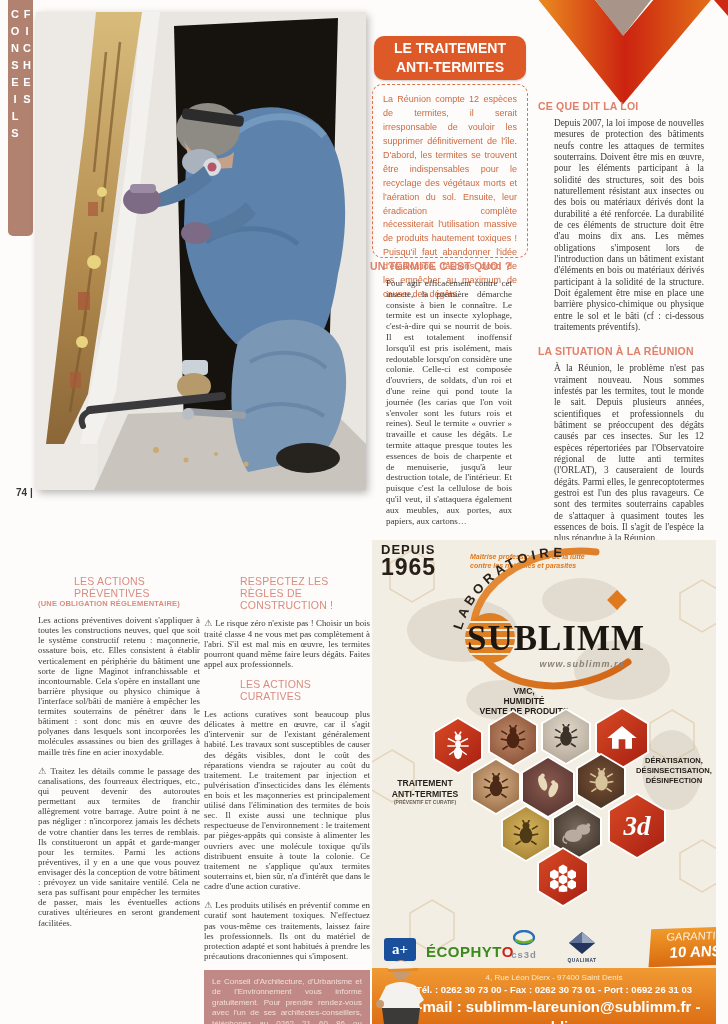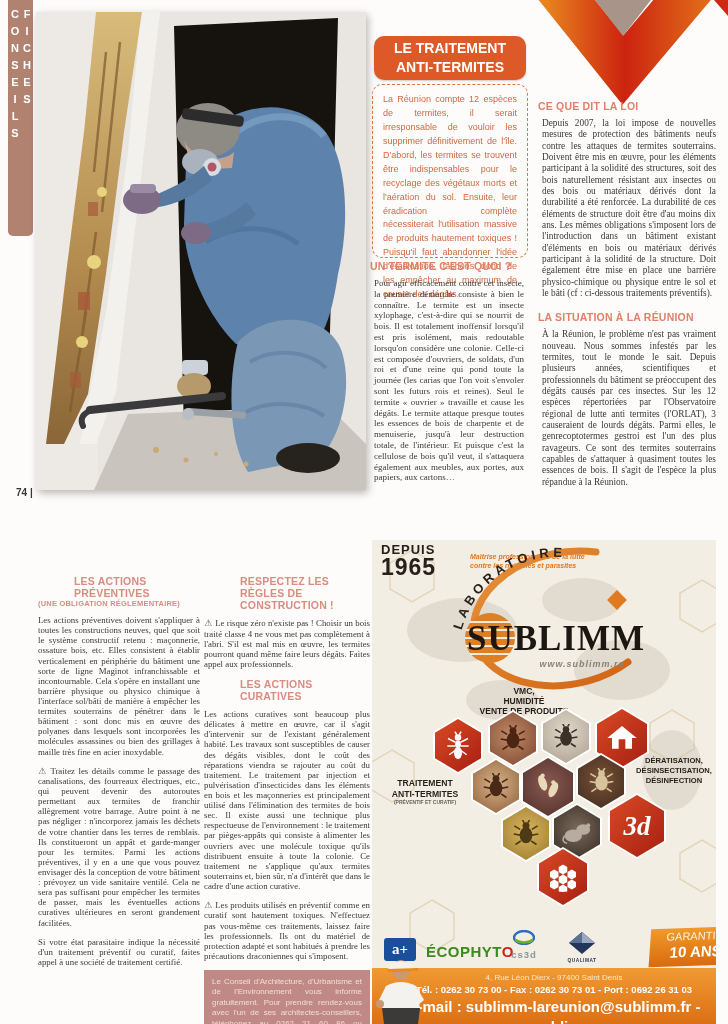--- a/index.html
+++ b/index.html
@@ -29,27 +29,27 @@
     box-shadow:0 1px 2px rgba(0,0,0,.2);}
   .intro-box{position:absolute;left:372px;top:84px;width:156px;height:174px;box-sizing:border-box;
     border:1.6px dashed #e0714a;border-radius:10px;padding:8px 10px;
     color:#cf6a42;font-size:9px;line-height:1.55;text-align:justify;}
 
   
   .art-col1{position:absolute;left:370px;top:260px;width:158px;}
   .art-col2{position:absolute;left:538px;top:100px;width:182px;}
   .h-salmon{color:#e0806a;font-size:10.5px;font-weight:bold;margin:0 0 6px;letter-spacing:.2px;}
   .body-serif{font-family:"Liberation Serif",serif;font-size:9px;line-height:1.2;color:#3c3a38;
-    text-align:justify;margin:0 4px 12px;}
+    text-align:justify;margin:0 16px 12px;}
   .art-col2 .body-serif{font-size:9.3px;line-height:1.22;}
 
   
   .bcol1{position:absolute;left:38px;top:575px;width:162px;}
   .bcol2{position:absolute;left:204px;top:575px;width:166px;}
-  .h-pink{color:#d98c80;font-size:10.5px;font-weight:bold;margin:0;letter-spacing:.2px;line-height:1.15;padding-left:36px;}
+  .h-pink{color:#d98c80;font-size:10.5px;font-weight:normal;margin:0;letter-spacing:.2px;line-height:1.15;padding-left:36px;}
   .h-pink-sub{color:#d98c80;font-size:7.5px;font-weight:bold;margin:0 0 7px;letter-spacing:.2px;}
   .bbody{font-family:"Liberation Serif",serif;font-size:8.8px;line-height:1.15;color:#3c3a38;
     text-align:justify;margin:0 0 9px;}
   .warn-icon{font-family:"DejaVu Sans",sans-serif;font-size:9px;color:#55504c;margin-right:3px;}
   .caue-box{background:#c18985;color:#efdfd8;font-size:8px;line-height:1.3;text-align:justify;
     padding:7px 8px;margin-top:6px;}
 
   
   .ad{position:absolute;left:372px;top:540px;width:344px;height:484px;background:#f3eee4;overflow:hidden;}
   .ad-bg{position:absolute;left:0;top:0;}
@@ -276,21 +276,20 @@
     <p class="body-serif">Depuis 2007, la loi impose de nouvelles mesures de protection des bâtiments neufs contre les attaques de termites souterrains. Doivent être mis en œuvre, pour les éléments participant à la solidité des structures, soit des bois naturellement résistant aux insectes ou des bois ou matériaux dérivés dont la durabilité a été renforcée. La durabilité de ces éléments de structure doit être d'au moins dix ans. Les mêmes obligations s'imposent lors de l'introduction dans un bâtiment existant d'éléments en bois ou matériaux dérivés participant à la solidité de la structure. Doit également être mise en place une barrière physico-chimique ou physique entre le sol et le bâti (cf : ci-dessous traitements préventifs).</p>
     <h3 class="h-salmon">LA SITUATION À LA RÉUNION</h3>
     <p class="body-serif">À la Réunion, le problème n'est pas vraiment nouveau. Nous sommes infestés par les termites, tout le monde le sait. Depuis plusieurs années, scientifiques et professionnels du bâtiment se préoccupent des dégâts causés par ces insectes. Sur les 12 espèces répertoriées par l'Observatoire régional de lutte anti termites (l'ORLAT), 3 causeraient de lourds dégâts. Parmi elles, le genrecoptotermes gestroi est l'un des plus ravageurs. Ce sont des termites souterrains capables de s'attaquer à quasiment toutes les essences de bois. Il s'agit de l'espèce la plus répandue à la Réunion.</p>
   </div>
 
   <div class="bcol1">
     <h4 class="h-pink">LES ACTIONS PRÉVENTIVES</h4>
     <div class="h-pink-sub">(UNE OBLIGATION RÉGLEMENTAIRE)</div>
     <p class="bbody">Les actions préventives doivent s'appliquer à toutes les constructions neuves, quel que soit le système constructif retenu : maçonnerie, ossature bois, etc. Elles consistent à établir verticalement en périphérie du bâtiment une sorte de ligne Maginot infranchissable et incontournable. Cela s'opère en installant une barrière physique ou physico chimique à l'interface sol/bâti de manière à empêcher les termites souterrains de pénétrer dans le bâtiment : sont donc mis en œuvre des polyanes dans lesquels sont incorporées les molécules assassines ou bien des grillages à maille très fine en acier inoxydable.</p>
     <p class="bbody"><span class="warn-icon">⚠</span><span>Traitez les détails comme le passage des canalisations, des fourreaux électriques, etc., qui peuvent devenir des autoroutes permettant aux termites de franchir allègrement votre barrage. Autre point à ne pas négliger : n'incorporez jamais les déchets de votre chantier dans les terres de remblais. Ils constitueront un appât et garde-manger pour les termites. Parmi les actions préventives, il y en a une que vous pouvez envisager dès la conception de votre bâtiment : prévoyez un vide sanitaire ventilé. Cela ne sera pas suffisant pour empêcher les termites de passer, mais les éventuelles actions curatives ultérieures en seront grandement facilitées.</span></p>
-    <p class="bbody">Si votre état parasitaire indique la nécessité d'un traitement préventif ou curatif, faites appel à une société de traitement certifié.</p>
   </div>
 
   <div class="bcol2">
     <h4 class="h-pink" style="margin-bottom:7px;">RESPECTEZ LES RÈGLES DE CONSTRUCTION !</h4>
     <p class="bbody"><span class="warn-icon">⚠</span><span>Le risque zéro n'existe pas ! Choisir un bois traité classe 4 ne vous met pas complètement à l'abri. S'il est mal mis en œuvre, les termites pourront quand même faire leurs dégâts. Faites appel aux professionnels.</span></p>
     <h4 class="h-pink" style="margin-bottom:7px;">LES ACTIONS CURATIVES</h4>
     <p class="bbody">Les actions curatives sont beaucoup plus délicates à mettre en œuvre, car il s'agit d'intervenir sur de l'existant généralement habité. Les travaux sont susceptibles de causer des dégâts visibles, dont le coût des réparations viendra se rajouter au coût du traitement. Le traitement par injection et pulvérisation d'insecticides dans les éléments en bois et les maçonneries est principalement utilisé dans l'élimination des termites de bois sec. Il existe aussi une technique plus respectueuse de l'environnement : le traitement par pièges-appâts qui consiste à alimenter les ouvriers avec une molécule toxique qu'ils distribuent ensuite à toute la colonie. Ce traitement ne s'applique qu'aux termites souterrains et, bien sûr, n'a d'intérêt que dans le cadre d'une action curative.</p>
     <p class="bbody"><span class="warn-icon">⚠</span><span>Les produits utilisés en préventif comme en curatif sont hautement toxiques. N'effectuez pas vous-même ces traitements, laissez faire les professionnels. Ils ont du matériel de protection adapté et sont habitués à prendre les précautions draconiennes qui s'imposent.</span></p>
     <div class="caue-box">Le Conseil d'Architecture, d'Urbanisme et de l'Environnement vous informe gratuitement. Pour prendre rendez-vous avec l'un de ses architectes-conseillers, téléphonez au 0262 21 60 86 ou consultez son site internet www.caue974.com</div>
   </div>

